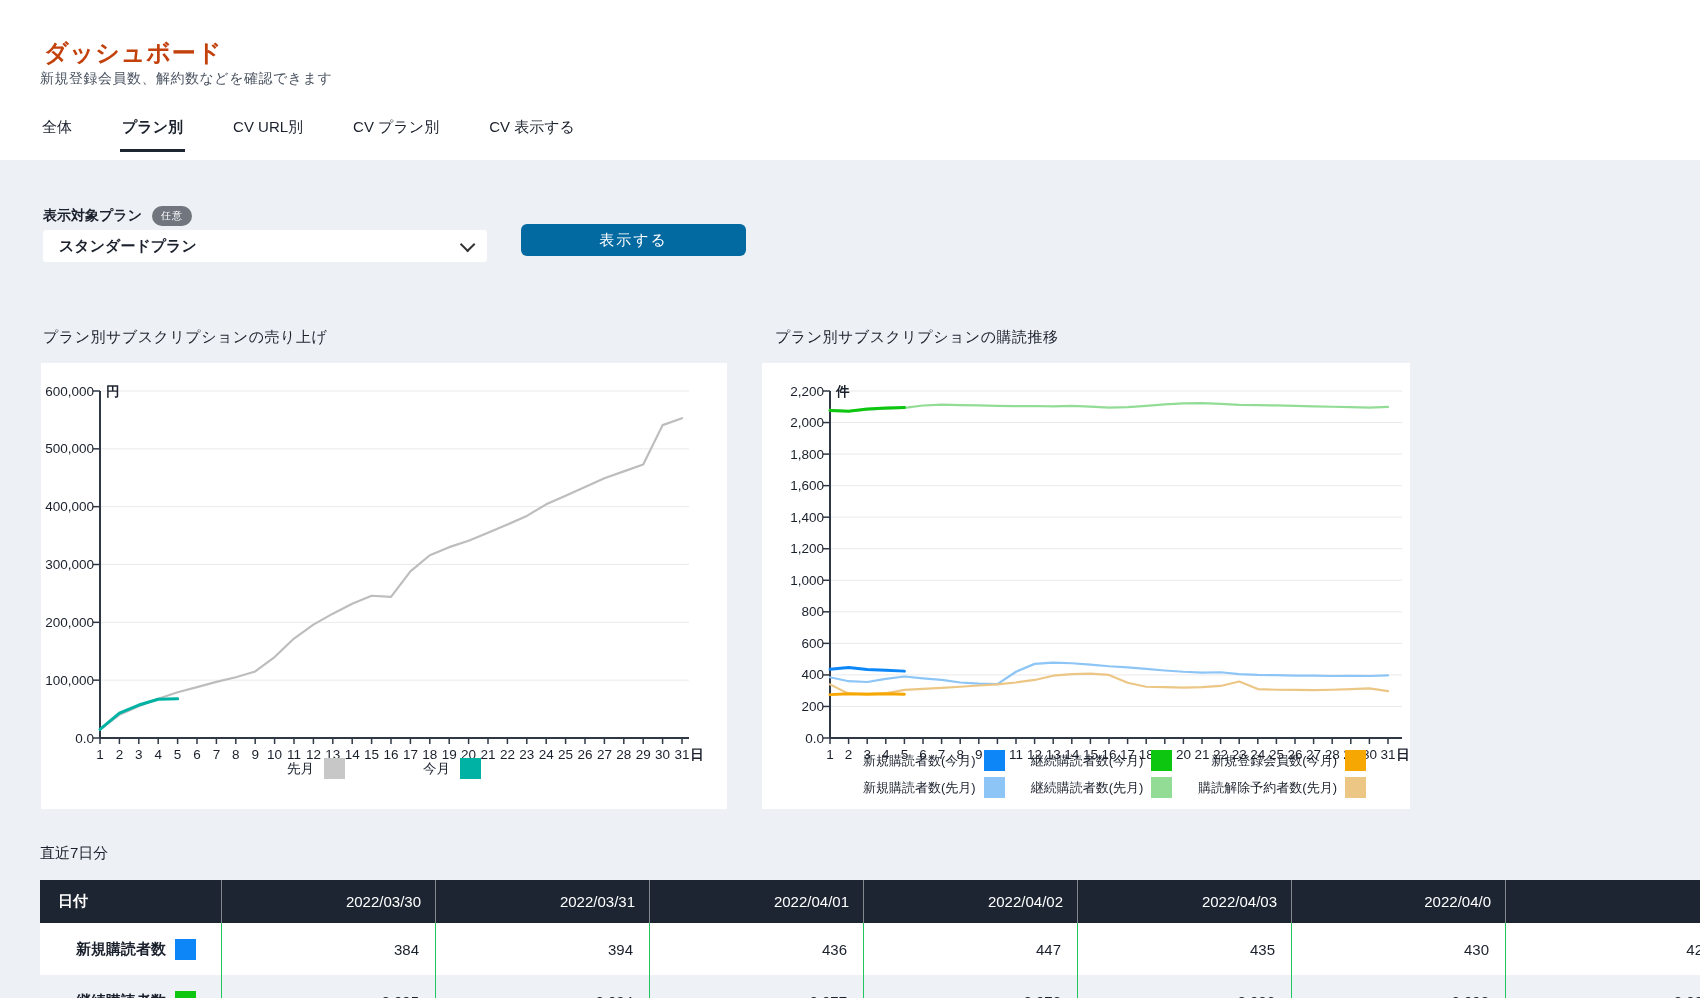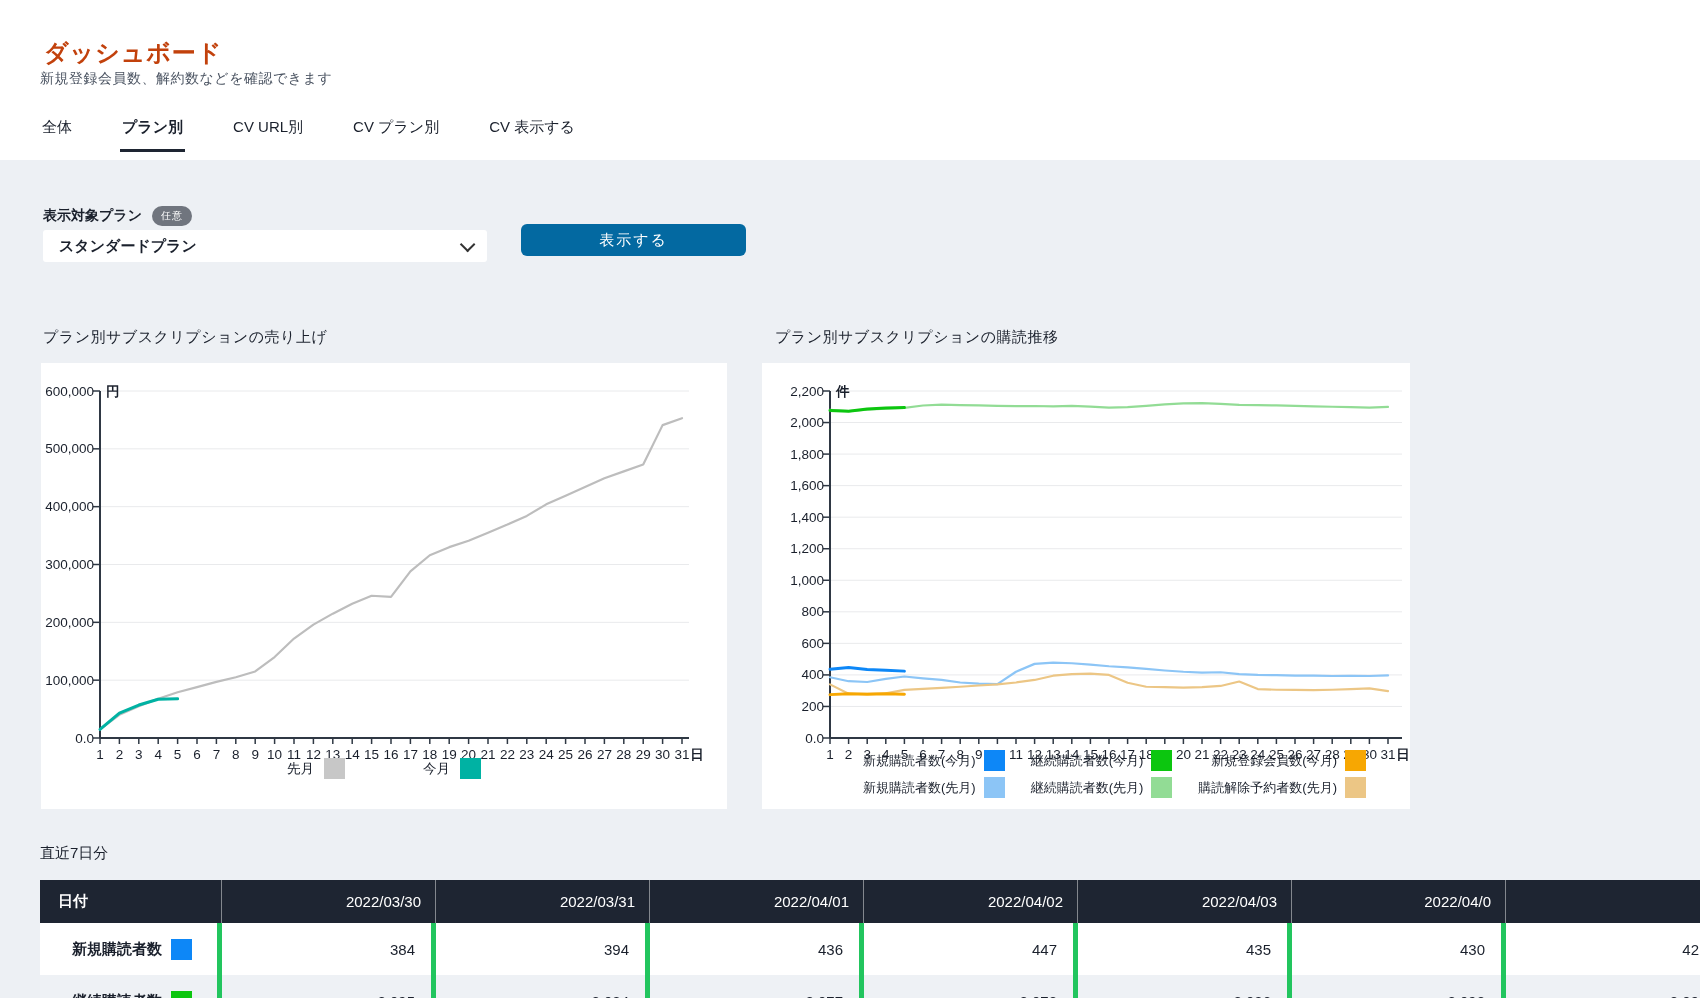--- a/index.html
+++ b/index.html
@@ -42,21 +42,21 @@
   
   .recent-title{position:absolute;left:40px;top:684px;font-size:15px;color:#1a202c;}
   .recent-table{position:absolute;left:40px;top:720px;width:1680px;}
   .t-row{display:grid;grid-template-columns:182px repeat(7,214px);}
   .t-row.head{background:#1e2532;color:#fff;height:43px;}
   .t-row.head .t-cell{border-right:1px solid rgba(255,255,255,.45);display:flex;align-items:center;justify-content:flex-end;
        padding-right:14px;font-size:15px;box-sizing:border-box;}
   .t-row.head .t-cell.first{justify-content:flex-start;padding-left:18px;font-weight:700;}
   .t-row.body{height:52px;background:#fff;}
   .t-row.body.stripe{background:#eef1f5;}
-  .t-row.body .t-cell{border-right:5px solid #22c55e;display:flex;align-items:center;justify-content:flex-end;
+  .t-row.body .t-cell{border-right:1px solid #22c55e;display:flex;align-items:center;justify-content:flex-end;
        padding-right:16px;font-size:15px;box-sizing:border-box;color:#1a202c;}
   .t-row.body .t-cell.first{padding-right:25px;font-weight:700;}
   .t-row.body .t-cell.first .chip{margin-left:9px;}
 </style>
 </head>
 <body>
 
 <div class="topbar">
   <h1 class="page-title">ダッシュボード</h1>
   <p class="page-subtitle">新規登録会員数、解約数などを確認できます</p>

